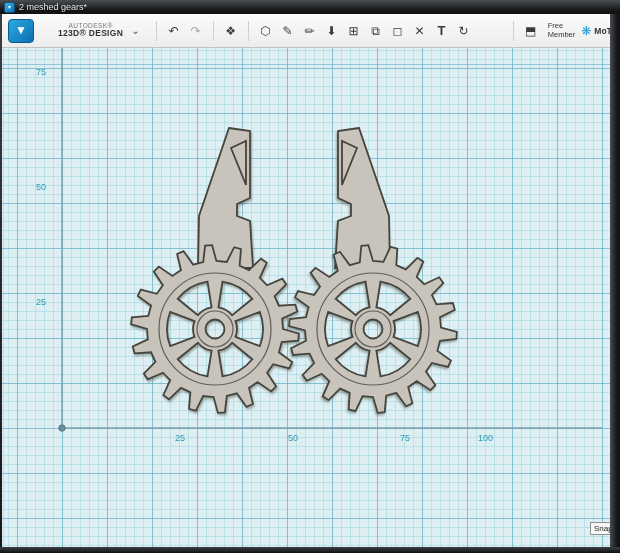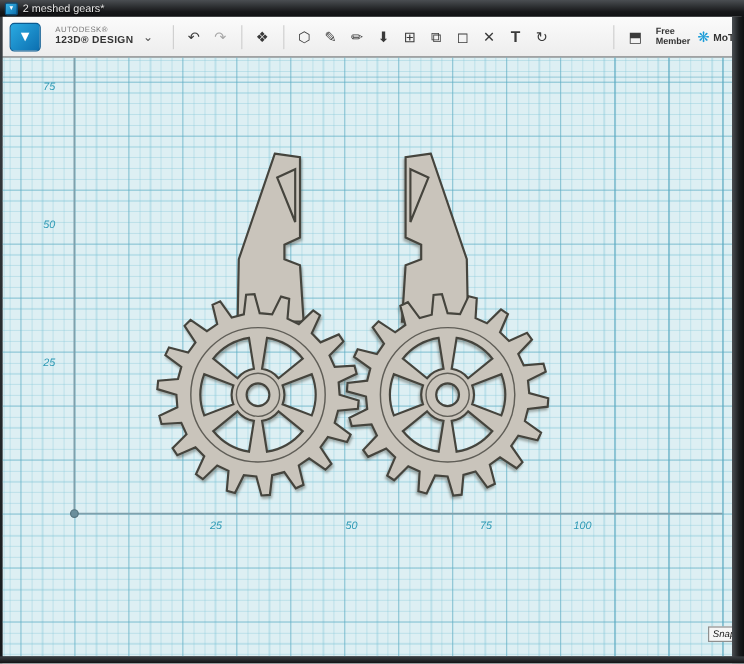--- a/index.html
+++ b/index.html
@@ -15,44 +15,44 @@
     color:#fff;font-size:6px;line-height:8px;text-align:center;}
   #titlebar .title{color:#e8e8e8;font-size:9px;text-shadow:0 1px 1px #000;white-space:nowrap;}
 
   
   #toolbar{position:absolute;left:2px;top:14px;width:616px;height:34px;
     background:linear-gradient(#fbfbfb,#ededed);border-bottom:1px solid #c2c2c2;
     display:flex;align-items:center;box-sizing:border-box;padding:0 4px;}
   .logo-box{width:24px;height:22px;border-radius:4px;margin-left:2px;
     background:linear-gradient(135deg,#2aaae2,#0c6fb0);border:1px solid #0a5a90;
     color:#fff;font-size:12px;line-height:21px;text-align:center;flex:0 0 auto;}
-  .brand{margin-left:12px;line-height:1.05;flex:0 0 auto;}
+  .brand{margin-left:24px;line-height:1.05;flex:0 0 auto;text-align:center;}
   .brand .l1{font-size:6.5px;color:#777;letter-spacing:.4px;}
   .brand .l2{font-size:8.5px;color:#333;font-weight:bold;letter-spacing:.3px;}
   .chevron{color:#555;font-size:10px;margin:0 10px 0 8px;flex:0 0 auto;}
   .tbsep{width:1px;height:20px;background:#d0d0d0;margin:0 6px;flex:0 0 auto;}
   .tbicon{width:22px;height:22px;display:flex;align-items:center;justify-content:center;
     color:#3a3a3a;font-size:12px;border-radius:3px;flex:0 0 auto;cursor:default;}
   .tbicon.dim{color:#a7a7a7;}
   .tbicon.boldT{font-weight:bold;font-size:13px;}
   .spacer{flex:1 1 auto;}
   .member{line-height:1.1;text-align:left;margin:0 6px;flex:0 0 auto;}
-  .member div{font-size:7.5px;font-weight:bold;color:#333;}
+  .member div{font-size:7.5px;font-weight:normal;color:#333;}
   .acct-ic{color:#1a9cd8;font-size:12px;margin-right:3px;flex:0 0 auto;}
   .user{font-size:8.5px;font-weight:bold;color:#333;white-space:nowrap;overflow:hidden;max-width:22px;flex:0 0 auto;}
 
   
   #canvas{position:absolute;left:2px;top:48px;width:608px;height:499px;
     background-color:#ddeff3;overflow:hidden;
     background-image:
       repeating-linear-gradient(to right, rgba(86,166,190,.55) 0 1px, transparent 1px 45px),
       repeating-linear-gradient(to bottom, rgba(86,166,190,.55) 0 1px, transparent 1px 45px),
       repeating-linear-gradient(to right, rgba(126,196,214,.35) 0 1px, transparent 1px 9px),
       repeating-linear-gradient(to bottom, rgba(126,196,214,.35) 0 1px, transparent 1px 9px);
-    background-position:15px 0, 0 20px, 6px 0, 0 2px;font-style:italic;}
+    background-position:15px 0, 0 20px, 6px 0, 0 2px;}
   #gears-svg{position:absolute;left:0;top:0;}
   .assembly{filter:drop-shadow(1px 2px 1px rgba(50,50,40,.38));}
   .part{fill:#c9c4bb;stroke:#45443d;stroke-width:1.8;}
   .gearface{fill-rule:evenodd;}
   .edge{fill:none;stroke:#45443d;stroke-width:1.2;opacity:.8;}
   .axis{stroke:#7fa0ac;stroke-width:1.5;}
   .origin-dot{fill:#6b8f9c;stroke:#55747f;}
   .axlabel{position:absolute;color:#2e9ab5;font-size:9px;}
   .ylab{width:22px;text-align:right;}
 

